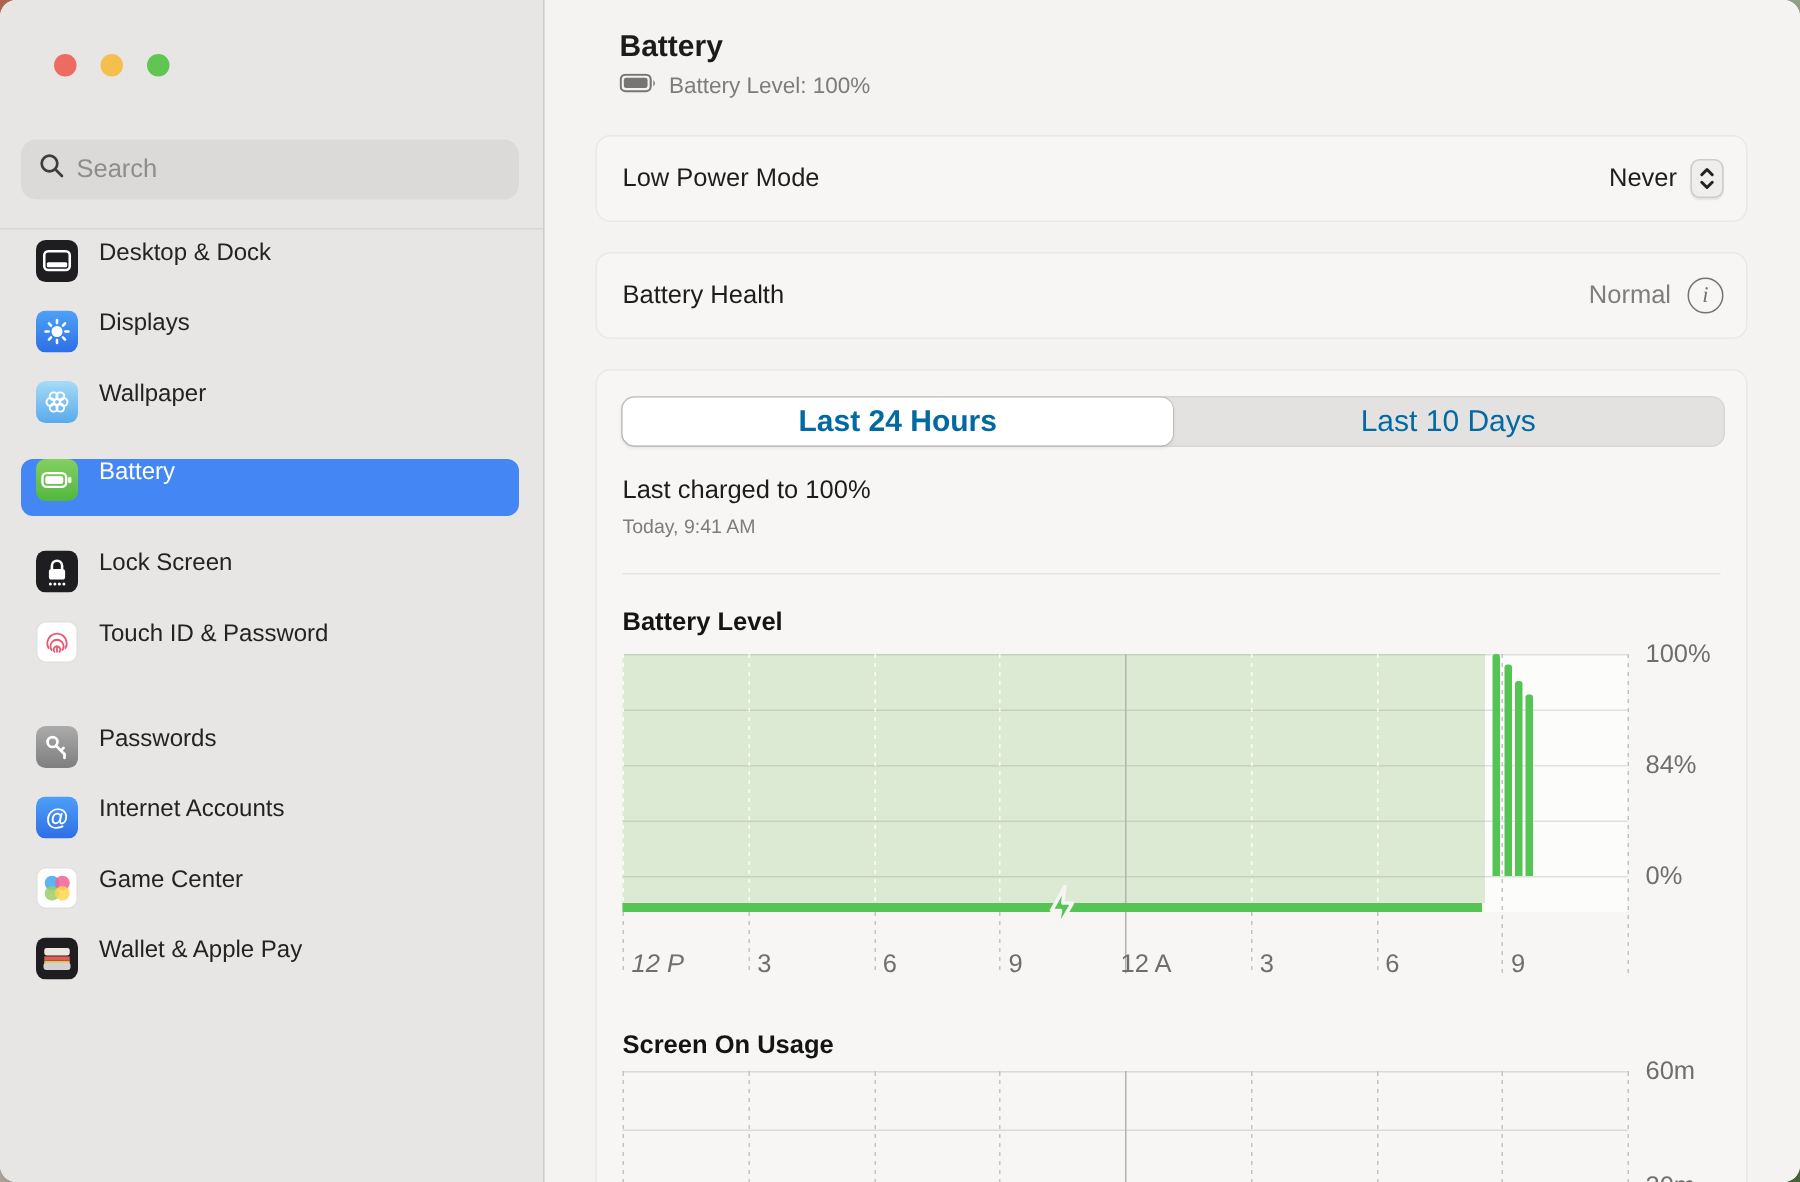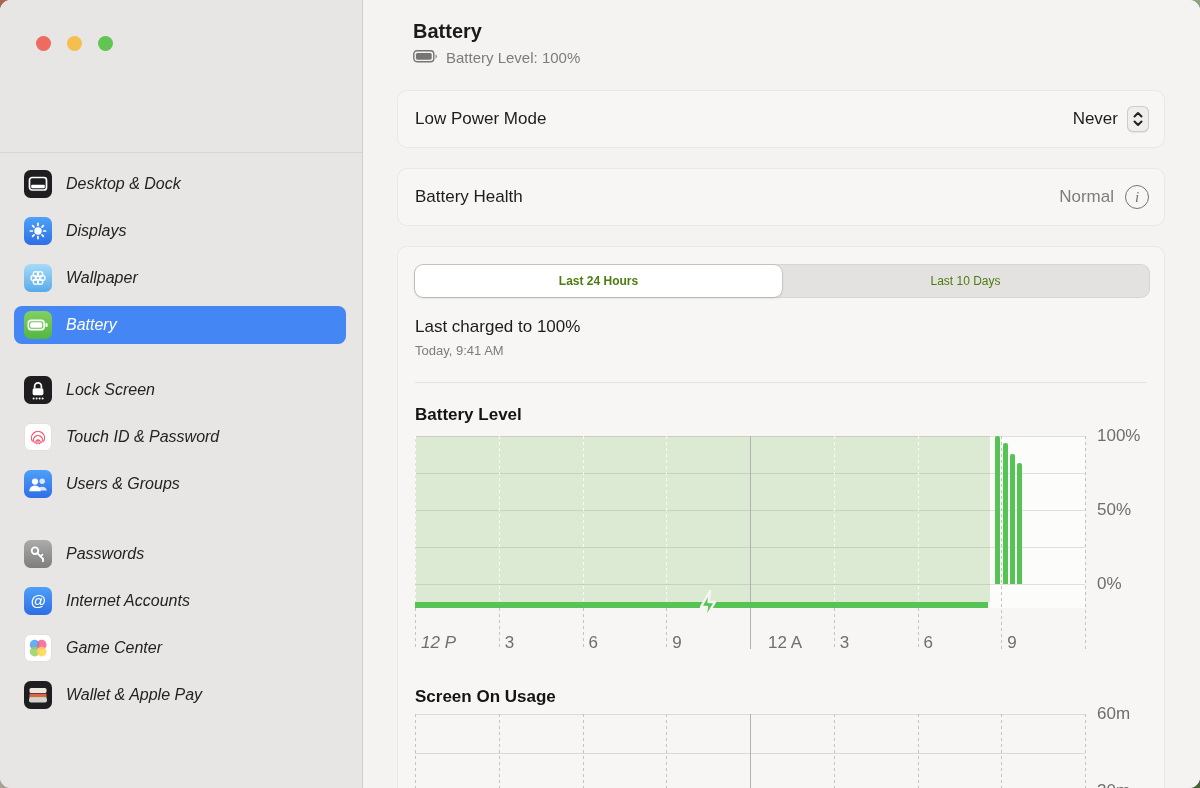--- a/index.html
+++ b/index.html
@@ -18,21 +18,21 @@
     background:#e7e6e5; border-right:1px solid #cfcecd; }
   .traffic { position:absolute; top:36px; left:36px; display:flex; gap:16px; }
   .dot { width:15px; height:15px; border-radius:50%; }
   .dot.red{ background:#ed6b60; } .dot.yellow{ background:#f5bf4f; } .dot.green{ background:#61c554; }
   .search { position:absolute; left:14px; top:93px; width:332px; height:40px;
     background:#dbdad8; border-radius:10px; display:flex; align-items:center; padding:0 12px; gap:8px; }
   .search .ph { color:#8e8d8c; font-size:17px; }
   .side-sep { position:absolute; left:0; top:152px; width:100%; height:1px; background:#d7d6d5; }
   .side-list { position:absolute; left:14px; top:160px; width:332px; }
   .side-group { margin-bottom:23px; }
-  .side-item { height:47px; display:flex; align-items:center; gap:14px; padding:0 10px; border-radius:8px;font-style:italic; }
+  .side-item { height:47px; display:flex; gap:14px; padding:0 10px; border-radius:8px; }
   .side-item .lbl { font-size:16px; color:#232322; white-space:nowrap; }
   .side-item.selected { background:#4586f5; height:38px; margin:4.5px 0; }
   .side-item.selected .lbl { color:#ffffff; }
   .app-ico { width:28px; height:28px; flex:0 0 28px; }
   .app-ico svg { display:block; }
   
   .main { position:absolute; left:364px; top:0; right:0; bottom:0; background:#f4f3f2; }
   .page-title { position:absolute; left:49px; top:20px; font-size:20px; font-weight:700; color:#1b1b1a; }
   .batt-status { position:absolute; left:49px; top:49px; display:flex; align-items:center; gap:8px;
     color:#7d7c7b; font-size:15px; }
@@ -45,21 +45,21 @@
   .row-value.dim { color:#7e7d7c; }
   .stepper { width:22px; height:26px; border-radius:6px; background:#efeeed;
     border:1px solid rgba(0,0,0,.14); box-shadow:0 1px 1px rgba(0,0,0,.08);
     display:flex; align-items:center; justify-content:center; }
   .info-btn { width:24px; height:24px; border-radius:50%; border:1.6px solid #747372;
     color:#747372; display:flex; align-items:center; justify-content:center;
     font-family:"Liberation Serif","DejaVu Serif",serif; font-style:italic; font-size:15px; line-height:1; }
   
   .seg { position:absolute; left:16px; top:17px; width:736px; height:34px; background:#e3e2e1;
     border-radius:9px; border:1px solid rgba(0,0,0,.05); display:flex; }
-  .seg .opt { flex:1; display:flex; align-items:center; justify-content:center; font-size:12px; color:#4d7c0f; }
+  .seg .opt { flex:1; display:flex; align-items:center; justify-content:center; font-size:20px; color:#0369a1; }
   .seg .opt.sel { background:#ffffff; border-radius:8px; font-weight:600;
     box-shadow:0 0 0 0.5px rgba(0,0,0,.16), 0 1px 3px rgba(0,0,0,.12); }
   .charged-title { position:absolute; left:17px; top:70px; font-size:17px; color:#1c1c1b; }
   .charged-sub { position:absolute; left:17px; top:96px; font-size:13px; color:#7e7d7c; }
   .hdiv { position:absolute; left:17px; right:17px; top:135px; height:1px; background:#e5e4e3; }
   .chart-title { position:absolute; left:17px; font-size:17px; font-weight:700; color:#141413; }
   .plot { position:absolute; left:17px; width:670px; }
   .hline { position:absolute; left:0; width:670px; height:1px; background:rgba(110,110,110,.20); }
   .vline { position:absolute; width:1px; }
   .vdash-w { background-image:repeating-linear-gradient(to bottom,rgba(255,255,255,.85) 0 3px,transparent 3px 6px); }
@@ -77,20 +77,29 @@
 <body>
 
 <div class="window">
 
   <div class="sidebar">
     <div class="traffic">
       <div class="dot red"></div>
       <div class="dot yellow"></div>
       <div class="dot green"></div>
     </div>
+    <div class="search">
+      <span>
+        <svg width="17" height="17" viewBox="0 0 17 17">
+            <circle cx="7" cy="7" r="5.2" fill="none" stroke="#3e3d3c" stroke-width="1.8"></circle>
+            <line x1="11" y1="11" x2="15.3" y2="15.3" stroke="#3e3d3c" stroke-width="1.8" stroke-linecap="round"></line>
+          </svg>
+      </span>
+      <span class="ph">Search</span>
+    </div>
     <div class="side-sep"></div>
     <div class="side-list" id="side-list">
         <div class="side-group">
           <div class="side-item">
             <span class="app-ico">
               <svg width="28" height="28" viewBox="0 0 28 28">
                 <rect width="28" height="28" rx="6.5" fill="#1e1e20"></rect>
                 <rect x="5.5" y="7.5" width="17" height="12.5" rx="2.6" fill="none" stroke="#fff" stroke-width="1.7"></rect>
                 <rect x="7.2" y="14.8" width="13.6" height="3.4" rx="1" fill="#fff"></rect>
               </svg>
@@ -179,38 +188,20 @@
               <svg width="28" height="28" viewBox="0 0 28 28">
                 <rect width="28" height="28" rx="6.5" fill="#fff"></rect>
                 <rect x="0.5" y="0.5" width="27" height="27" rx="6" fill="none" stroke="rgba(0,0,0,.12)"></rect>
                 <path d="M8.6 18.5 a6.5 6.5 0 1 1 10.8 0" fill="none" stroke="#ee5570" stroke-width="1.2"></path>
                 <path d="M10.7 19.8 a4.4 4.4 0 1 1 6.6 0" fill="none" stroke="#ee5570" stroke-width="1.2"></path>
                 <path d="M12.7 20.9 a2.2 2.2 0 1 1 2.6 0" fill="none" stroke="#ee5570" stroke-width="1.2"></path>
                 <line x1="14" y1="17" x2="14" y2="20.5" stroke="#ee5570" stroke-width="1.2" stroke-linecap="round"></line>
               </svg>
             </span>
             <span class="lbl">Touch ID &amp; Password</span>
-          </div>
-          <div class="side-item">
-            <span class="app-ico">
-              <svg width="28" height="28" viewBox="0 0 28 28">
-                <defs>
-                  <linearGradient id="gu" x1="0" y1="0" x2="0" y2="1">
-                    <stop offset="0" stop-color="#4da0f8"></stop>
-                    <stop offset="1" stop-color="#2e6ee6"></stop>
-                  </linearGradient>
-                </defs>
-                <rect width="28" height="28" rx="6.5" fill="url(#gu)"></rect>
-                <circle cx="18.2" cy="11.2" r="2.7" fill="#fff" fill-opacity=".8"></circle>
-                <path d="M13.5 20.6 a4.8 4.8 0 0 1 9.4 0 z" fill="#fff" fill-opacity=".8"></path>
-                <circle cx="11" cy="11.6" r="3.1" fill="#fff"></circle>
-                <path d="M5.2 21.2 a5.8 5.8 0 0 1 11.6 0 z" fill="#fff"></path>
-              </svg>
-            </span>
-            <span class="lbl">Users &amp; Groups</span>
           </div>
         </div>
         <div class="side-group">
           <div class="side-item">
             <span class="app-ico">
               <svg width="28" height="28" viewBox="0 0 28 28">
                 <defs>
                   <linearGradient id="gp" x1="0" y1="0" x2="0" y2="1">
                     <stop offset="0" stop-color="#ababab"></stop>
                     <stop offset="1" stop-color="#7e7e7e"></stop>
@@ -339,27 +330,27 @@
           <div class="vline vdash-g" style="left: 670px; top: 0px; height: 213px;"></div>
           <div class="gbar" style="left: 580.2px; top: 0px; height: 148px;"></div>
           <div class="gbar" style="left: 587.6px; top: 7.4px; height: 140.6px;"></div>
           <div class="gbar" style="left: 595px; top: 17.8px; height: 130.2px;"></div>
           <div class="gbar" style="left: 602.3px; top: 26.6px; height: 121.4px;"></div>
           <div class="charge-bar" style="width: 573px;"></div>
           <div class="bolt"><svg width="22" height="32" viewBox="0 0 22 32">
               <path d="M13 2 L4 18 H10 L8 30 L18 13 H11.5 Z" fill="#55c455" stroke="#f6f5f4" stroke-width="2.4" stroke-linejoin="round"></path>
             </svg></div>
           <div class="ylab" style="top: 0px;">100%</div>
-          <div class="ylab" style="top: 74px;">50%</div>
+          <div class="ylab" style="top: 74px;">84%</div>
           <div class="ylab" style="top: 148px;">0%</div>
           <div class="xlab" style="left: 6px; font-style: italic;">12 P</div>
           <div class="xlab" style="left: 89.75px;">3</div>
           <div class="xlab" style="left: 173.5px;">6</div>
           <div class="xlab" style="left: 257.25px;">9</div>
-          <div class="xlab" style="left: 353px;">12 A</div>
+          <div class="xlab" style="left: 332px;">12 A</div>
           <div class="xlab" style="left: 424.75px;">3</div>
           <div class="xlab" style="left: 508.5px;">6</div>
           <div class="xlab" style="left: 592.25px;">9</div>
         </div>
 
       <div class="chart-title" style="top:440px;">Screen On Usage</div>
 
       <div class="plot" id="screen-plot" style="top:467px; height:130px;">
           <div class="hline" style="top: 0px;"></div>
           <div class="hline" style="top: 38.5px;"></div>

